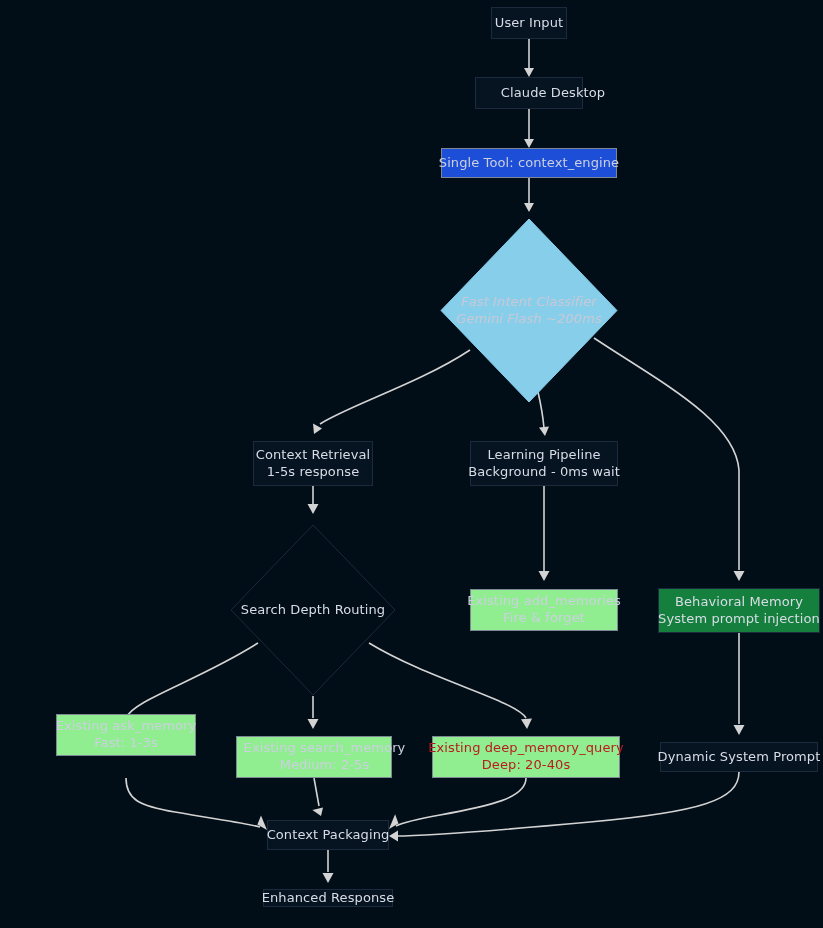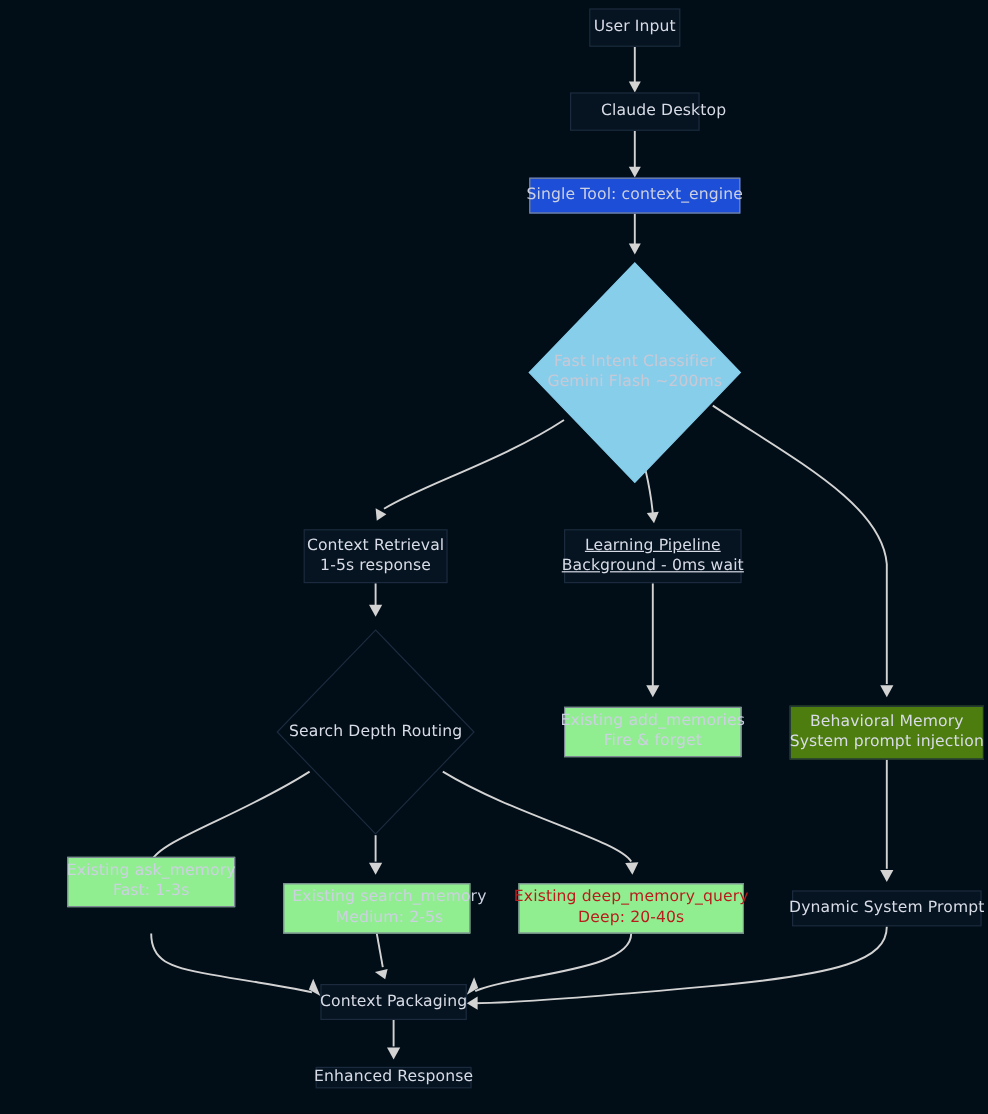--- a/index.html
+++ b/index.html
@@ -149,29 +149,29 @@
       </g>
       <g>
         <path d="M 328,850 L 328,872" class="edge-path" stroke="#d3d3d3"></path>
         <path d="M 328,883 l -5.5,-10 l 11,0 Z" class="edge-head" fill="#d3d3d3"></path>
       </g>
     </svg>
   <div id="nodes-layer">
       <div class="node dark" style="left: 491px; top: 7px; width: 76px; height: 32px; background: rgb(6, 19, 33);"><span class="label" style="color: rgb(216, 220, 230);">User Input</span></div>
       <div class="node dark" style="left: 475px; top: 77px; width: 108px; height: 32px; background: rgb(6, 19, 33); padding-left: 48px;"><span class="label" style="color: rgb(216, 220, 230);">Claude Desktop</span></div>
       <div class="node green" style="left: 441px; top: 148px; width: 176px; height: 30px; background: #1d4ed8;"><span class="label" style="color: rgb(204, 208, 224);">Single Tool: context_engine</span></div>
-      <div class="node blue-diamond" style="left: 440px; top: 218px; width: 178px; height: 185px;"><svg class="diamond-shape" viewBox="0 0 178 185" preserveAspectRatio="none">
+      <div class="node blue-diamond" style="left: 440px; top: 218px; width: 178px; height: 185px; font-style: italic;"><svg class="diamond-shape" viewBox="0 0 178 185" preserveAspectRatio="none">
           <polygon points="89,1 177,92.5 89,184 1,92.5" fill="#87ceeb" stroke="#87ceeb" stroke-width="1"></polygon>
         </svg><span class="label" style="color: rgb(201, 201, 214);">Fast Intent Classifier
 Gemini Flash ~200ms</span></div>
       <div class="node dark" style="left: 253px; top: 441px; width: 120px; height: 45px; background: rgb(6, 19, 33);"><span class="label" style="color: rgb(216, 220, 230);">Context Retrieval
 1-5s response</span></div>
-      <div class="node dark" style="left: 470px; top: 441px; width: 148px; height: 45px; background: rgb(6, 19, 33);"><span class="label" style="color: rgb(216, 220, 230); text-decoration: underline;">Learning Pipeline
+      <div class="node dark" style="left: 470px; top: 441px; width: 148px; height: 45px; background: rgb(6, 19, 33);"><span class="label" style="color: rgb(216, 220, 230);">Learning Pipeline
 Background - 0ms wait</span></div>
-      <div class="node dark" style="left: 658px; top: 588px; width: 162px; height: 45px; background: #4d7c0f;"><span class="label" style="color: rgb(216, 220, 230);">Behavioral Memory
+      <div class="node dark" style="left: 658px; top: 588px; width: 162px; height: 45px; background: #15803d;"><span class="label" style="color: rgb(216, 220, 230);">Behavioral Memory
 System prompt injection</span></div>
       <div class="node dark-diamond" style="left: 230px; top: 524px; width: 166px; height: 172px;"><svg class="diamond-shape" viewBox="0 0 166 172" preserveAspectRatio="none">
           <polygon points="83,1 165,86 83,171 1,86" fill="none" stroke="#1b2b3d" stroke-width="1"></polygon>
         </svg><span class="label" style="color: rgb(216, 220, 230);">Search Depth Routing</span></div>
       <div class="node green" style="left: 470px; top: 589px; width: 148px; height: 42px; background: rgb(144, 238, 144);"><span class="label" style="color: rgb(204, 208, 224);">Existing add_memories
 Fire &amp; forget</span></div>
       <div class="node green" style="left: 56px; top: 714px; width: 140px; height: 42px; background: rgb(144, 238, 144);"><span class="label" style="color: rgb(204, 208, 224);">Existing ask_memory
 Fast: 1-3s</span></div>
       <div class="node green" style="left: 236px; top: 736px; width: 156px; height: 42px; background: rgb(144, 238, 144); padding-left: 21px;"><span class="label" style="color: rgb(204, 208, 224);">Existing search_memory
 Medium: 2-5s</span></div>

